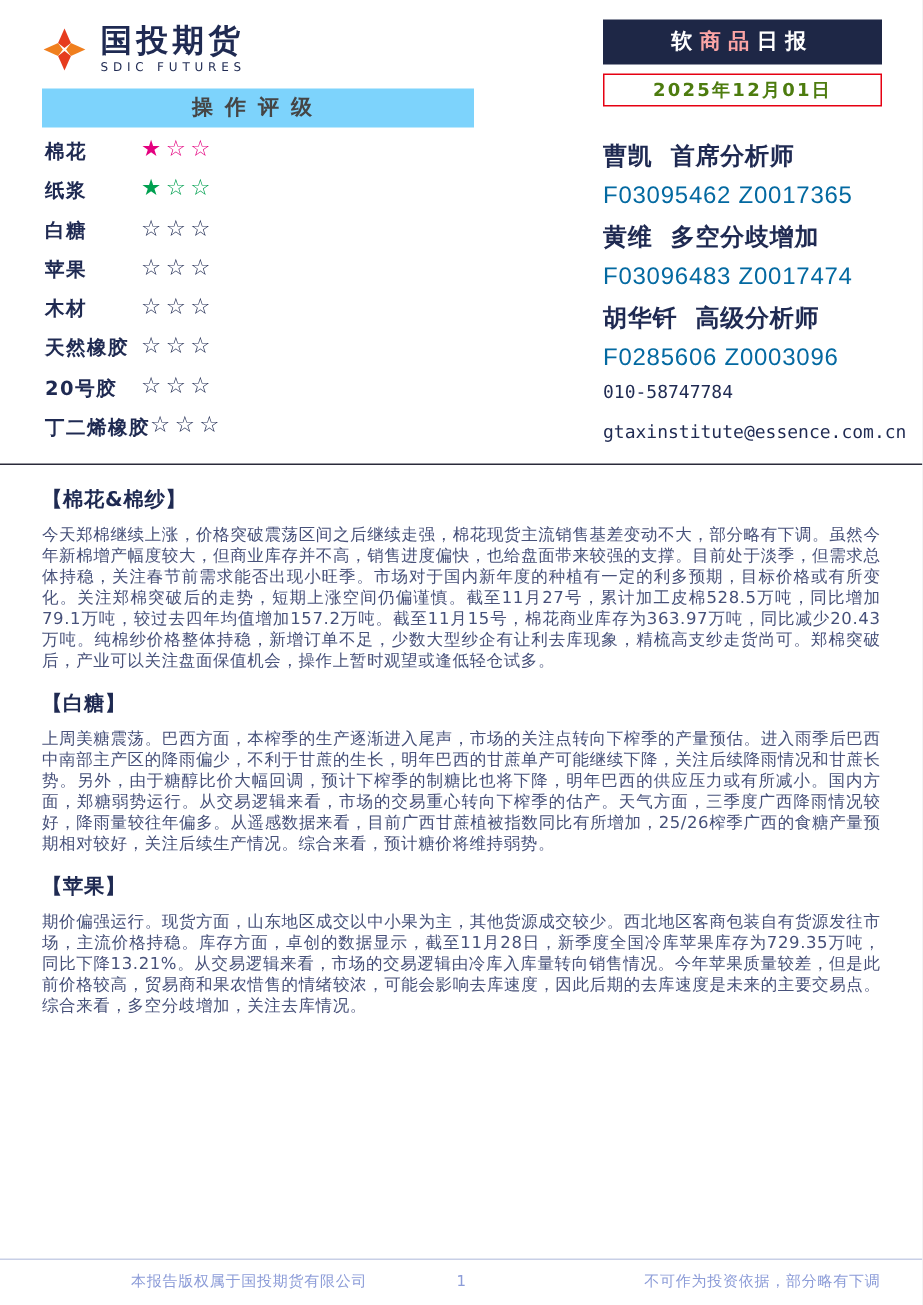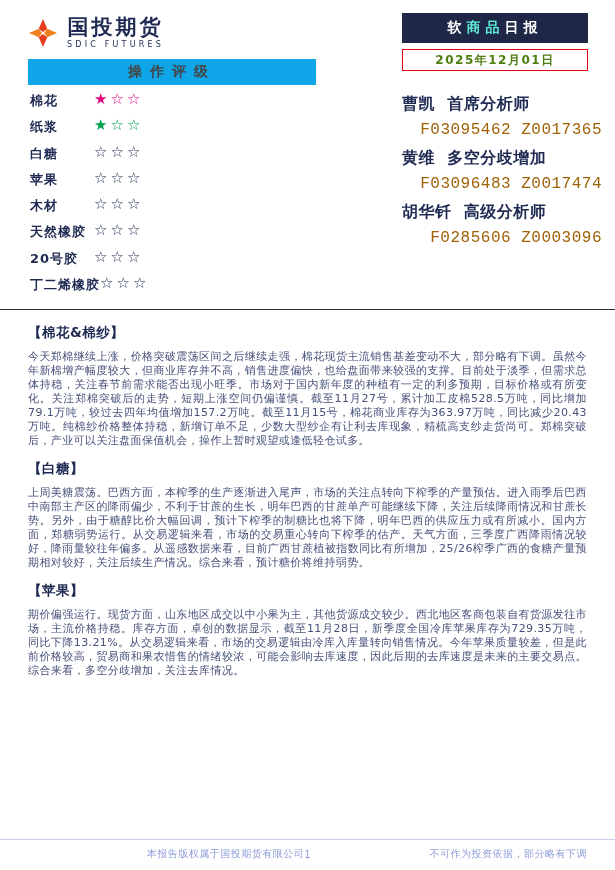--- a/index.html
+++ b/index.html
@@ -4,62 +4,62 @@
 <style>
   html,body{margin:0;padding:0;background:#e9e9e9;}
   .page{
     position:relative;width:615px;height:870px;background:#ffffff;
     font-family:"DejaVu Sans","Liberation Sans",sans-serif;
     margin:0 auto;overflow:hidden;color:#1f2a52;
   }
   
   .brand{position:absolute;left:28px;top:16px;display:flex;align-items:center;gap:9px;}
   .brand-icon{width:30px;height:30px;flex:0 0 auto;}
-  .brand-cn{font-size:21px;font-weight:bold;letter-spacing:3px;color:#1f2a52;line-height:22px;text-align:center;}
+  .brand-cn{font-size:21px;font-weight:bold;letter-spacing:3px;color:#1f2a52;line-height:22px;}
   .brand-en{font-size:8px;letter-spacing:3.2px;color:#1f2a52;margin-top:2px;}
   .banner{
     position:absolute;left:402px;top:13px;width:186px;height:30px;background:#1e2746;
     display:flex;align-items:center;justify-content:center;
     font-size:14px;font-weight:bold;letter-spacing:5px;
   }
   .date-box{
     position:absolute;left:402px;top:49px;width:184px;height:20px;
     border:1px solid #e60012;color:#4d7c0f;font-size:12px;font-weight:bold;
     display:flex;align-items:center;justify-content:center;letter-spacing:1.5px;
   }
   
   .ratings-title{
-    position:absolute;left:28px;top:59px;width:288px;height:26px;background:#0ea5e9;
+    position:absolute;left:28px;top:59px;width:288px;height:26px;background:#7dd3fc;
     display:flex;align-items:center;justify-content:center;
     font-size:14px;font-weight:bold;color:#454545;letter-spacing:8px;
   }
   .ratings-list{position:absolute;left:30px;top:92px;width:300px;}
   .rating-row{display:flex;align-items:flex-start;height:26.3px;}
   .r-name{font-size:13px;font-weight:bold;color:#1f2a52;min-width:64px;letter-spacing:1px;}
   .r-stars{font-size:15px;letter-spacing:3px;line-height:1;}
   
   .analysts{position:absolute;left:402px;top:90px;width:200px;font-size:16px;}
   .a-name{font-weight:bold;color:#1f2a52;line-height:27px;white-space:pre;letter-spacing:0.5px;}
-  .a-codes{color:#a16207;line-height:27px;font-family:Liberation Mono, monospace;letter-spacing:0.5px;text-align:right;}
+  .a-codes{color:#0369a1;line-height:27px;font-family:Liberation Sans, sans-serif;letter-spacing:0.5px;}
   .contact{position:absolute;left:402px;top:248px;width:210px;font-size:12px;color:#1f2a52;
     font-family:"DejaVu Sans Mono","Liberation Mono",monospace;}
   .contact div{line-height:27px;}
   
   .divider-main{position:absolute;left:0;top:309px;width:615px;border-top:1.6px solid #2a2a3a;}
   .divider-footer{position:absolute;left:0;top:839px;width:615px;border-top:1px solid #c8cfe6;}
   
   .sections{position:absolute;left:28px;top:320px;width:559px;height:516px;overflow:hidden;}
   .sec-head{font-size:13.5px;font-weight:bold;color:#1f2a52;margin:12px 0 8px;letter-spacing:0.5px;}
   .sec-head:first-child{margin-top:4px;}
   .sec-body{font-size:11px;color:#47517a;line-height:14px;text-align:justify;
     letter-spacing:0.4px;margin:0 0 2px;}
   
   .footer{position:absolute;left:28px;top:847px;width:559px;display:flex;align-items:center;
     font-size:10px;color:#8c9cd8;}
-  .f-left{flex:1;text-align:right;letter-spacing:0.5px;}
+  .f-left{flex:1;text-align:center;letter-spacing:0.5px;}
   .f-page{flex:0 0 auto;}
   .f-right{flex:1;text-align:right;letter-spacing:0.5px;}
 </style>
 </head>
 <body>
 
 <div class="page">
 
   <div class="brand">
     <svg class="brand-icon" viewBox="0 0 28 28">
@@ -69,21 +69,21 @@
       <path d="M1 14 L10 10 L13 14 L10 18 Z" fill="#f07f1e"></path>
     </svg>
     <div class="brand-text">
       <div class="brand-cn">国投期货</div>
       <div class="brand-en">SDIC FUTURES</div>
     </div>
   </div>
 
   <div class="banner">
       <span style="color: rgb(255, 255, 255);">软</span>
-      <span style="color: #5eead4;">商品</span>
+      <span style="color: #fca5a5;">商品</span>
       <span style="color: rgb(255, 255, 255); font-family: Liberation Mono, monospace;">日报</span>
     </div>
 
   <div class="date-box">2025年12月01日</div>
 
   <div class="ratings-title">操作评级</div>
   <div class="ratings-list">
       <div class="rating-row">
         <span class="r-name">棉花</span>
         <span class="r-stars" style="color: rgb(228, 0, 127);">★☆☆</span>
@@ -119,20 +119,24 @@
     </div>
 
   <div class="analysts">
       <div class="a-name">曹凯  首席分析师</div>
       <div class="a-codes">F03095462 Z0017365</div>
       <div class="a-name">黄维  多空分歧增加</div>
       <div class="a-codes">F03096483 Z0017474</div>
       <div class="a-name">胡华钎  高级分析师</div>
       <div class="a-codes">F0285606 Z0003096</div>
     </div>
+  <div class="contact">
+    <div>010-58747784</div>
+    <div>gtaxinstitute@essence.com.cn</div>
+  </div>
 
   <div class="divider-main"></div>
 
   <div class="sections">
       <div class="sec-head">【棉花&amp;棉纱】</div>
       <p class="sec-body">今天郑棉继续上涨，价格突破震荡区间之后继续走强，棉花现货主流销售基差变动不大，部分略有下调。虽然今年新棉增产幅度较大，但商业库存并不高，销售进度偏快，也给盘面带来较强的支撑。目前处于淡季，但需求总体持稳，关注春节前需求能否出现小旺季。市场对于国内新年度的种植有一定的利多预期，目标价格或有所变化。关注郑棉突破后的走势，短期上涨空间仍偏谨慎。截至11月27号，累计加工皮棉528.5万吨，同比增加79.1万吨，较过去四年均值增加157.2万吨。截至11月15号，棉花商业库存为363.97万吨，同比减少20.43万吨。纯棉纱价格整体持稳，新增订单不足，少数大型纱企有让利去库现象，精梳高支纱走货尚可。郑棉突破后，产业可以关注盘面保值机会，操作上暂时观望或逢低轻仓试多。</p>
       <div class="sec-head">【白糖】</div>
       <p class="sec-body">上周美糖震荡。巴西方面，本榨季的生产逐渐进入尾声，市场的关注点转向下榨季的产量预估。进入雨季后巴西中南部主产区的降雨偏少，不利于甘蔗的生长，明年巴西的甘蔗单产可能继续下降，关注后续降雨情况和甘蔗长势。另外，由于糖醇比价大幅回调，预计下榨季的制糖比也将下降，明年巴西的供应压力或有所减小。国内方面，郑糖弱势运行。从交易逻辑来看，市场的交易重心转向下榨季的估产。天气方面，三季度广西降雨情况较好，降雨量较往年偏多。从遥感数据来看，目前广西甘蔗植被指数同比有所增加，25/26榨季广西的食糖产量预期相对较好，关注后续生产情况。综合来看，预计糖价将维持弱势。</p>
       <div class="sec-head">【苹果】</div>
       <p class="sec-body">期价偏强运行。现货方面，山东地区成交以中小果为主，其他货源成交较少。西北地区客商包装自有货源发往市场，主流价格持稳。库存方面，卓创的数据显示，截至11月28日，新季度全国冷库苹果库存为729.35万吨，同比下降13.21%。从交易逻辑来看，市场的交易逻辑由冷库入库量转向销售情况。今年苹果质量较差，但是此前价格较高，贸易商和果农惜售的情绪较浓，可能会影响去库速度，因此后期的去库速度是未来的主要交易点。综合来看，多空分歧增加，关注去库情况。</p>

